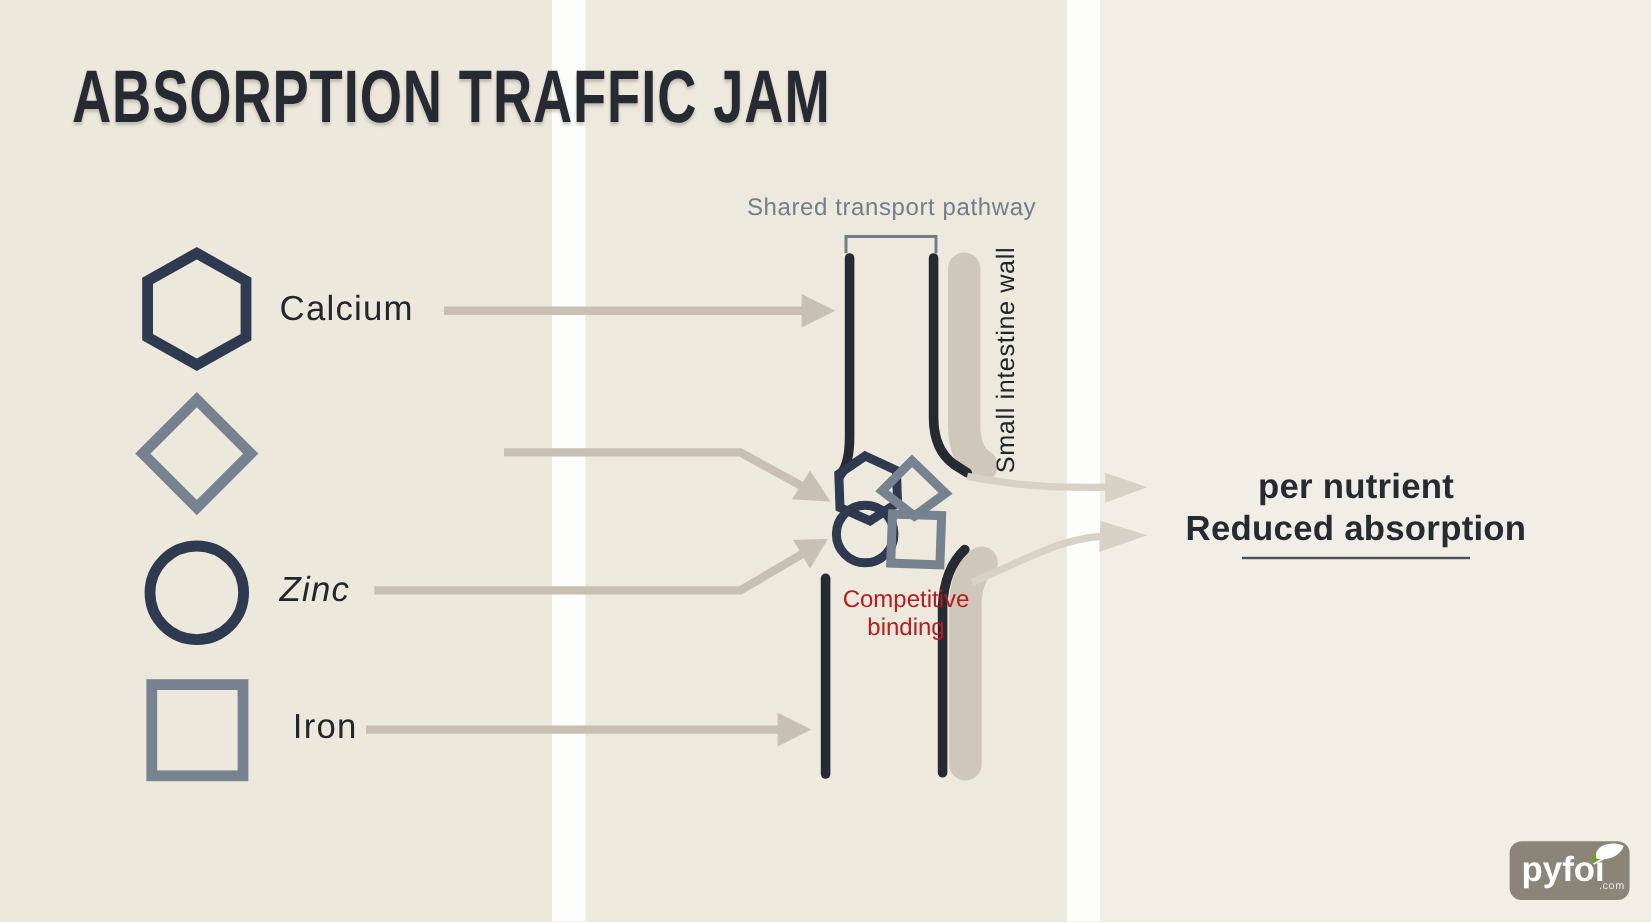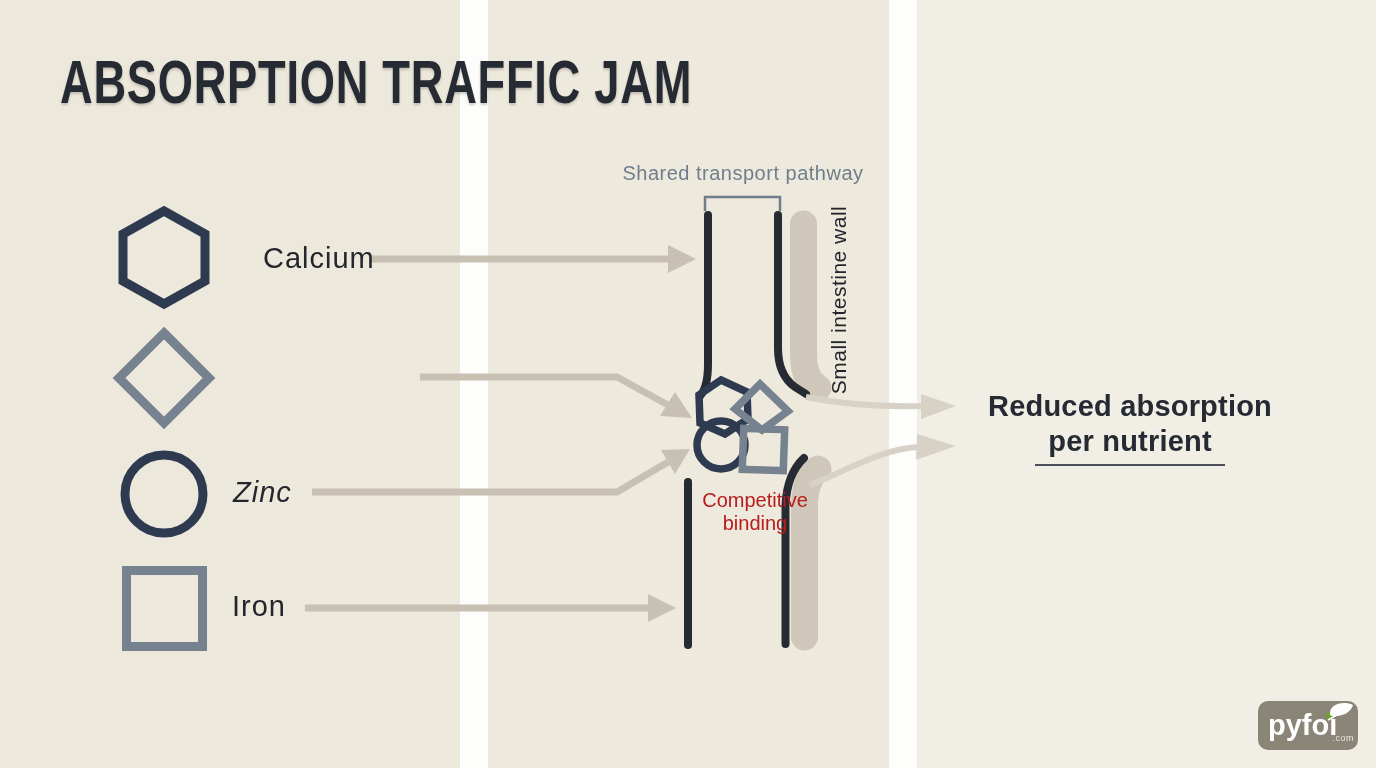--- a/index.html
+++ b/index.html
@@ -48,24 +48,24 @@
   .thin{stroke-width:7.5;}
   .arrow{fill:none;stroke:var(--arrow-taupe);stroke-width:7;}
   .arrowhead{fill:var(--arrow-taupe);stroke:none;}
   .arrow-light{fill:none;stroke:var(--arrow-light);stroke-width:6;}
   .arrowhead-light{fill:var(--arrow-light);stroke:none;}
   .band{fill:none;stroke:var(--wall-band);stroke-width:27;stroke-linecap:round;}
   .wall{fill:none;stroke:var(--channel-line);stroke-width:8;stroke-linecap:round;}
   .bracket{fill:none;stroke:var(--pathway-label);stroke-width:2.5;}
 
   .label{position:absolute;color:#23262C;font-size:29px;letter-spacing:1px;white-space:nowrap;}
-  .lbl-calcium{left:233px;top:242px;margin-left:30px;}
+  .lbl-calcium{left:233px;top:242px;}
   .lbl-magnesium{left:232px;top:361px;}
   .lbl-zinc{left:233px;top:476px;font-style:italic;}
-  .lbl-iron{left:232px;top:590px;text-align:right;}
+  .lbl-iron{left:244px;top:590px;text-align:right;}
 
   .shared-label{
     position:absolute;left:593px;top:162px;width:300px;text-align:center;
     font-size:20px;letter-spacing:0.5px;color:var(--pathway-label);
   }
   .wall-label{
     position:absolute;left:740px;top:287px;width:200px;height:26px;text-align:center;
     font-size:21px;letter-spacing:0.5px;color:#22262C;
     transform:rotate(-90deg);transform-origin:center;white-space:nowrap;
   }
@@ -140,22 +140,22 @@
 
   <div class="label lbl-calcium">Calcium</div>
   <div class="label lbl-zinc">Zinc</div>
   <div class="label lbl-iron">Iron</div>
 
   <div class="shared-label">Shared transport pathway</div>
   <div class="wall-label">Small intestine wall</div>
   <div class="binding-label">Competitive binding</div>
 
   <div class="result">
+    <div class="result-line">per nutrient</div>
     <div class="result-line">Reduced absorption</div>
-    <div class="result-line">per nutrient</div>
     <div class="result-underline"></div>
   </div>
 
   <div class="logo">
     <span class="logo-brand">pyfoi</span>
     <span class="logo-dot"></span>
     <span class="logo-suffix">.com</span>
     <svg class="logo-leaf" width="30" height="20" viewBox="0 0 30 20">
       <path d="M4,13 C3,5 10,1 18,1 C24,1 27,3 27,3 C25,10 17,14 10,14 C7,14 5,14 4,13 Z" fill="#FFFFFF"></path>
       <path d="M2,18 C8,15 14,11 22,5" stroke="#FFFFFF" stroke-width="1.6" fill="none"></path>

